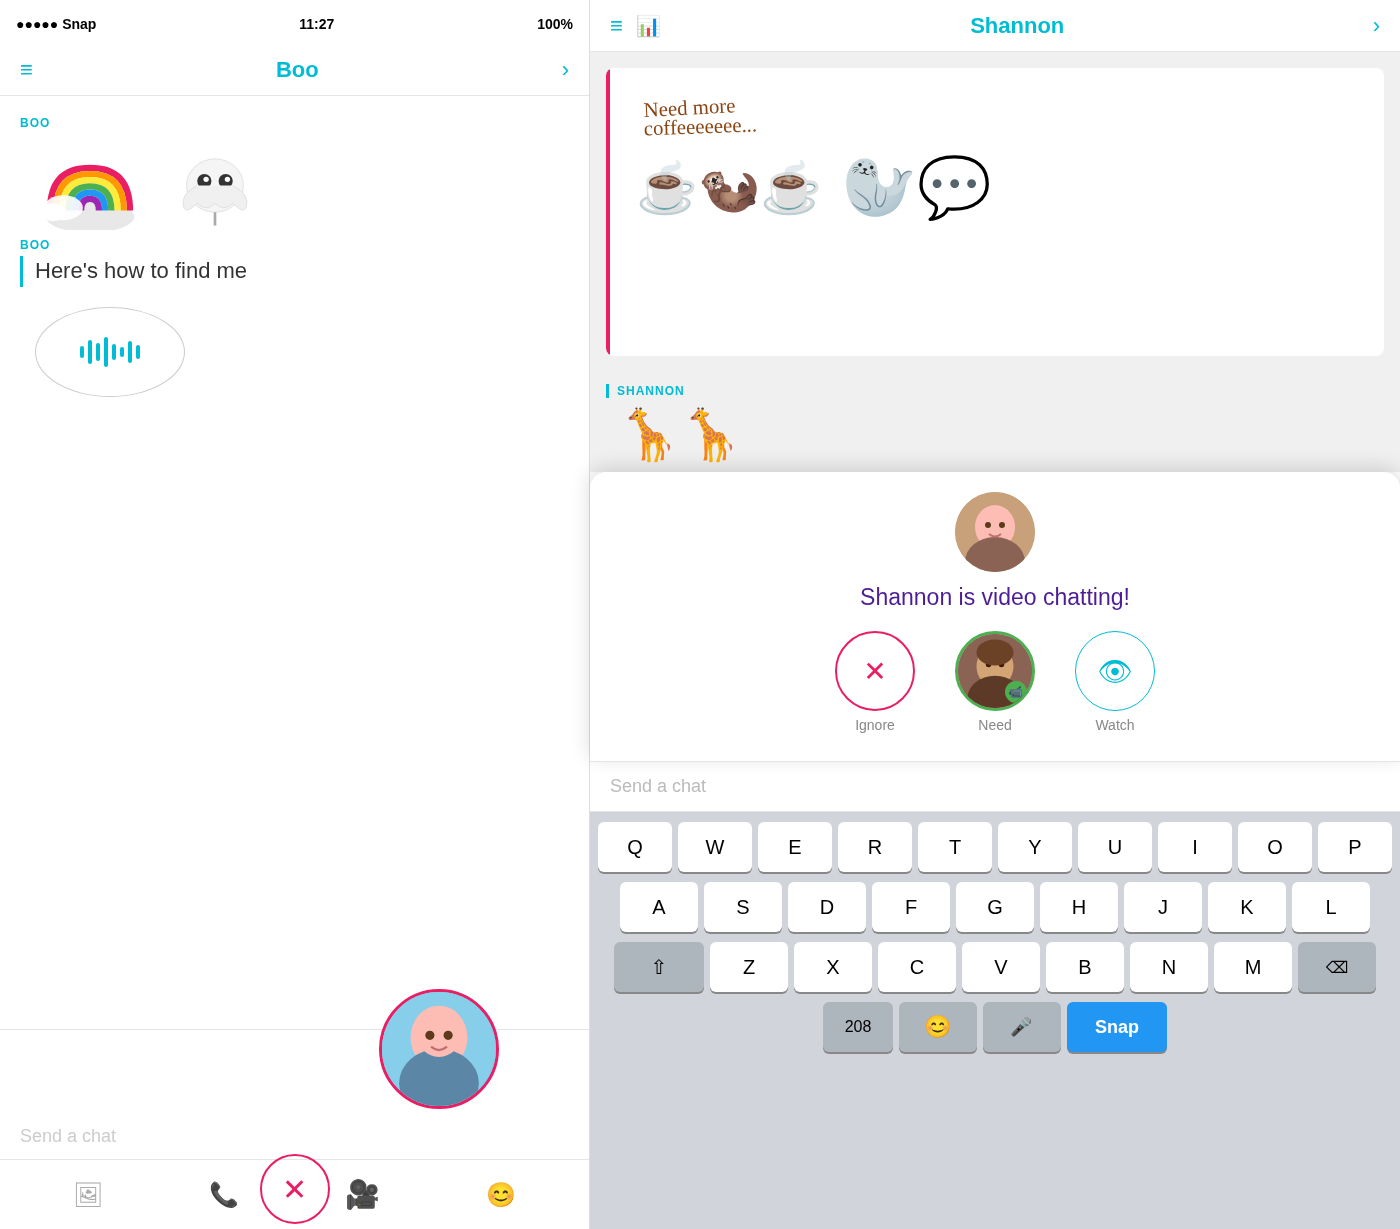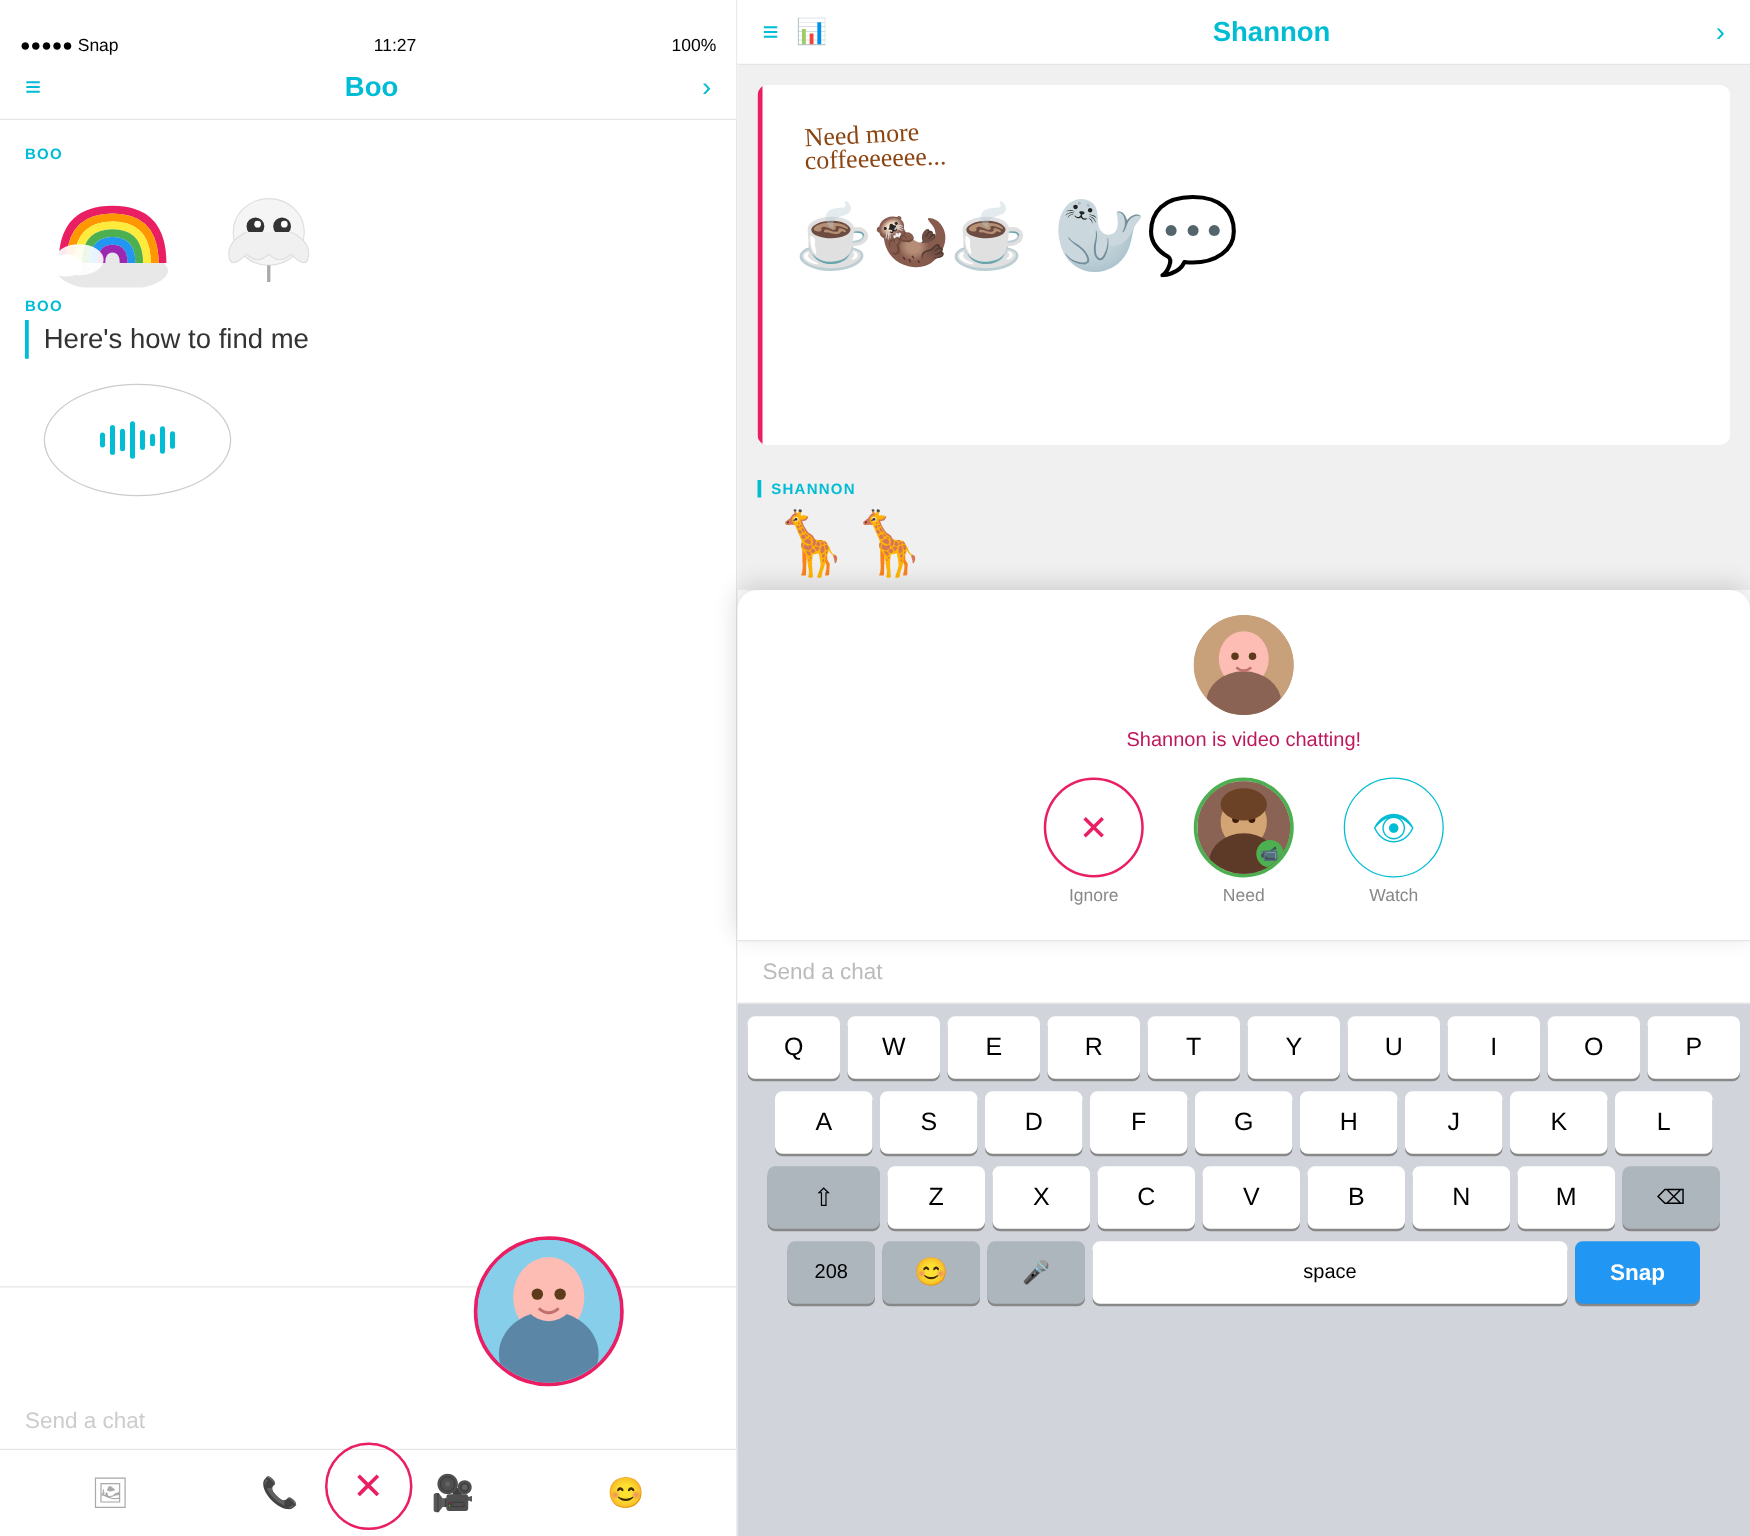--- a/index.html
+++ b/index.html
@@ -20,25 +20,25 @@
       flex-direction: column;
       background: #fff;
       border-right: 1px solid #ddd;
       position: relative;
     }
 
     .status-bar-left {
       height: 44px;
       background: #fff;
       display: flex;
-      align-items: flex-end;
+      align-items: flex-start;
       justify-content: space-between;
-      padding: 0 16px;
+      padding: 16px 16px;
       font-size: 14px;
-      font-weight: 400;
+      font-weight: 700;
     }
 
     .nav-bar-left {
       height: 52px;
       background: #fff;
       display: flex;
       align-items: center;
       justify-content: space-between;
       padding: 0 20px;
       border-bottom: 1px solid #e5e5e5;
@@ -297,22 +297,22 @@
       overflow: hidden;
       background: #c0a080;
       margin-bottom: 12px;
       display: flex;
       align-items: center;
       justify-content: center;
       font-size: 40px;
     }
 
     .video-status-text {
-      font-size: 16px;
-      color: #be185d;
+      font-size: 23px;
+      color: #4c1d95;
       margin-bottom: 20px;
     }
 
     .video-actions {
       display: flex;
       align-items: center;
       gap: 40px;
       margin-bottom: 8px;
     }
 
@@ -687,18 +687,17 @@
       <div class="key">B</div>
       <div class="key">N</div>
       <div class="key">M</div>
       <div class="key dark delete-key">⌫</div>
     </div>
 
     <div class="key-row">
       <div class="key dark num-key">208</div>
       <div class="key dark emoji-key">😊</div>
       <div class="key dark mic-key">🎤</div>
-      <div class="key space-key">space</div>
       <div class="key send-btn">Snap</div>
     </div>
   </div>
 
 </div>
 
 </body></html>

